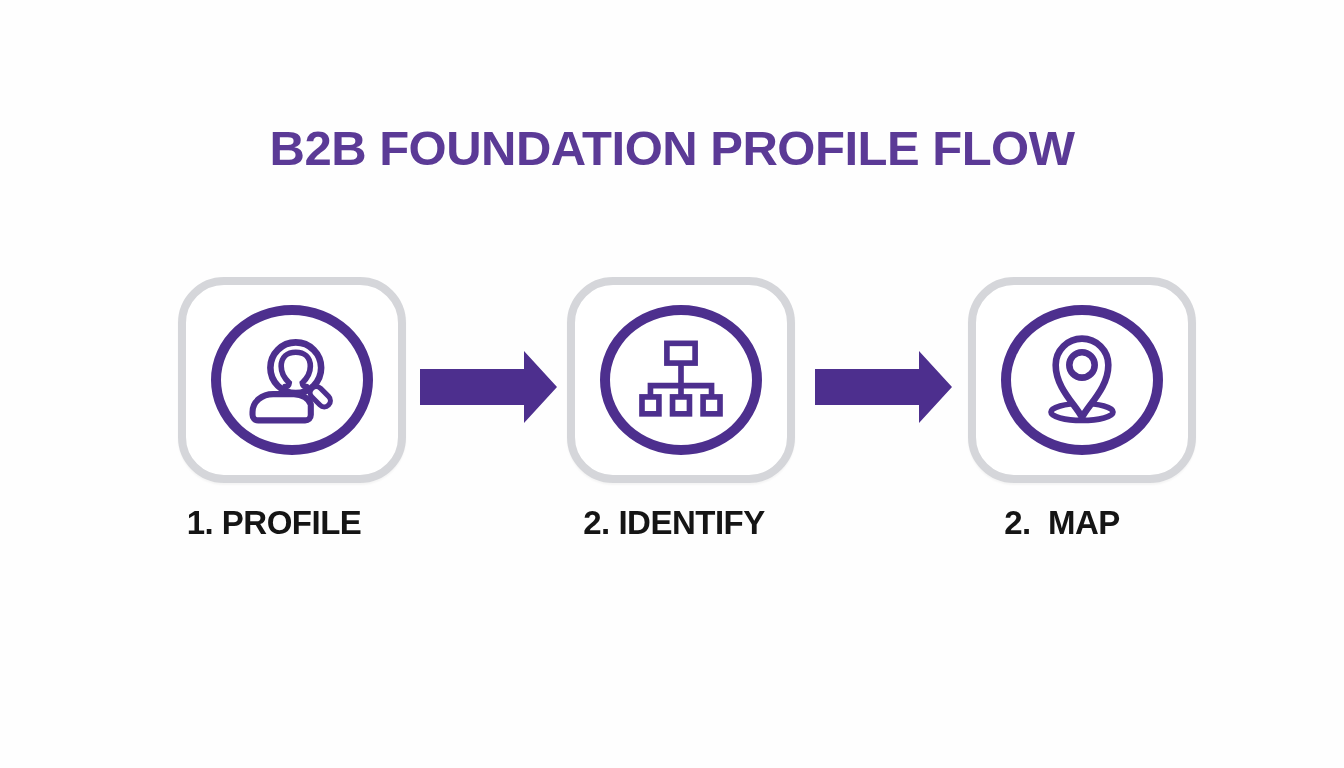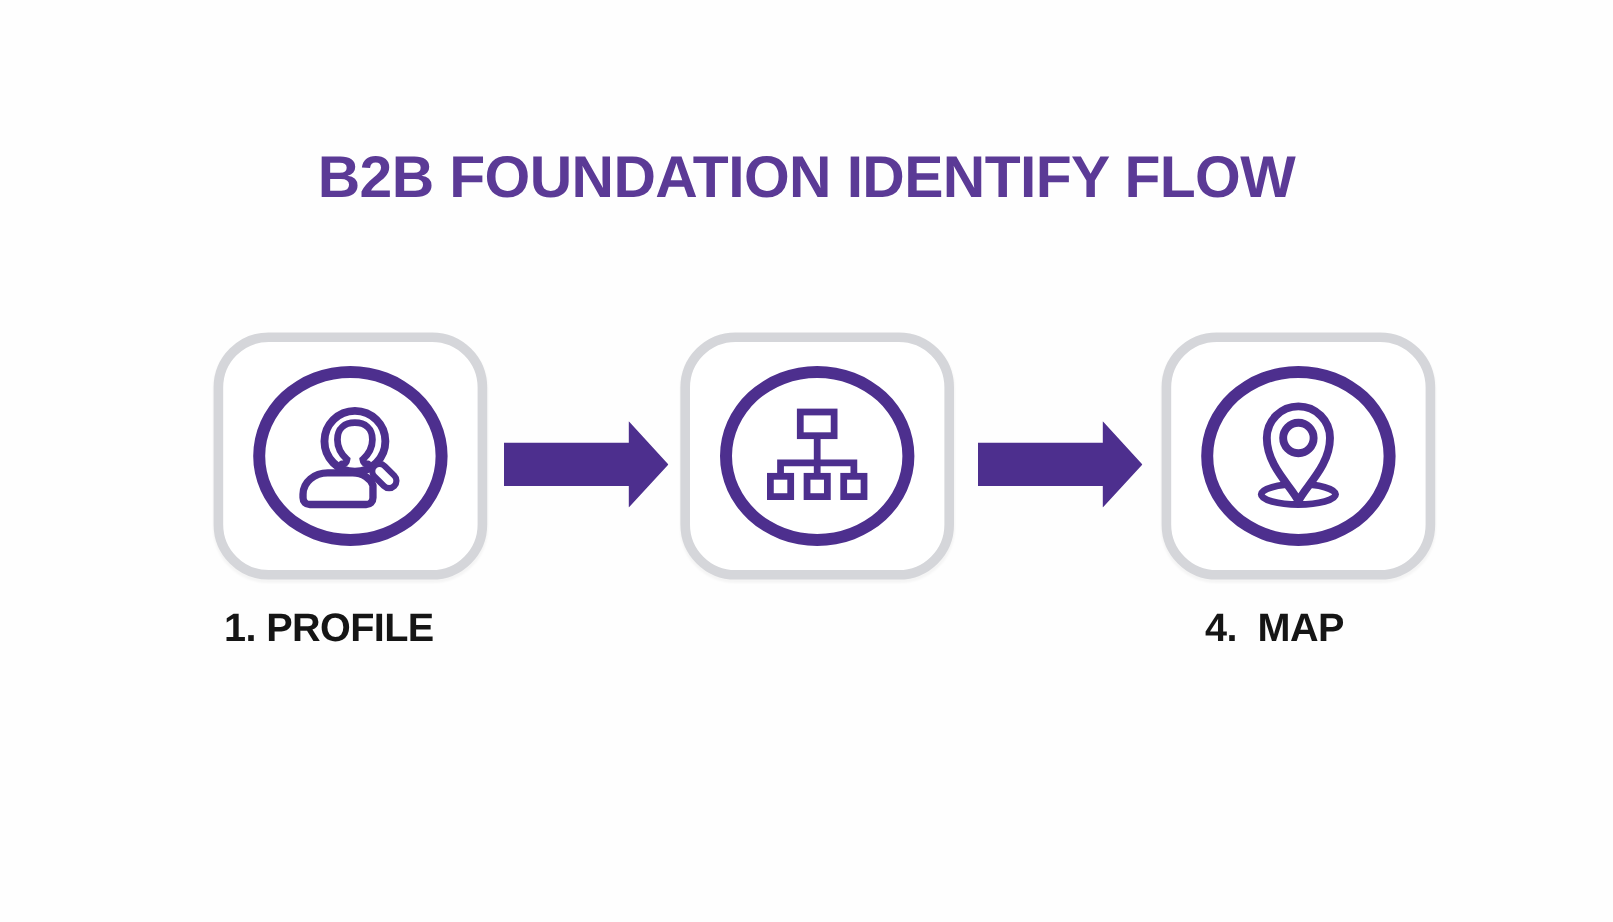--- a/index.html
+++ b/index.html
@@ -52,21 +52,21 @@
     font-size:33px;font-weight:bold;letter-spacing:-.5px;
     color:var(--label);
     white-space:pre;
   }
 </style>
 </head>
 <body>
 
 <div class="canvas">
 
-  <div class="title">B2B FOUNDATION IDENTIFY FLOW</div>
+  <div class="title">B2B FOUNDATION PROFILE FLOW</div>
 
   <div class="tile" style="left:178px;">
     <div class="circle">
       <svg class="icon" width="94" height="94" viewBox="0 0 100 100">
         <path d="M64,93 H14 C10.5,93 8,90.5 8,87 V84 C8,73 18,65 30,65 H52 C61,65 68,70 70,76 V87 C70,90.5 67.5,93 64,93 Z" fill="none" stroke="currentColor" stroke-width="6.5" stroke-linejoin="round"></path>
         <circle cx="54" cy="37" r="27" fill="#ffffff" stroke="currentColor" stroke-width="7"></circle>
         <path d="M42.5,57 Q46.5,57.5 47,53 C41.5,48 38.5,42.5 38.5,35.5 C38.5,25.5 45,20.5 54,20.5 C63,20.5 69.5,25.5 69.5,35.5 C69.5,42.5 66.5,48 61,53 Q61.5,57.5 65.5,57" fill="none" stroke="currentColor" stroke-width="6" stroke-linecap="round"></path>
         <rect x="71" y="54" width="25" height="13" rx="6.5" transform="rotate(45 73 60)" fill="#ffffff" stroke="currentColor" stroke-width="5.5"></rect>
       </svg>
     </div>
@@ -96,15 +96,16 @@
     <div class="circle">
       <svg class="icon" width="94" height="94" viewBox="0 0 100 100">
         <ellipse cx="50" cy="84" rx="33" ry="9" fill="none" stroke="currentColor" stroke-width="6"></ellipse>
         <path d="M50,90 C44,77 22,59 22,34 A28,28 0 1 1 78,34 C78,59 56,77 50,90 Z" fill="#ffffff" stroke="currentColor" stroke-width="7" stroke-linejoin="round"></path>
         <circle cx="50" cy="34" r="13.5" fill="none" stroke="currentColor" stroke-width="7"></circle>
       </svg>
     </div>
   </div>
 
   <div class="step-label" style="left:124px;">1. PROFILE</div>
-  <div class="step-label" style="left:912px;">4.  MAP</div>
+  <div class="step-label" style="left:524px;">2. IDENTIFY</div>
+  <div class="step-label" style="left:912px;">2.  MAP</div>
 
 </div>
 
 </body></html>

